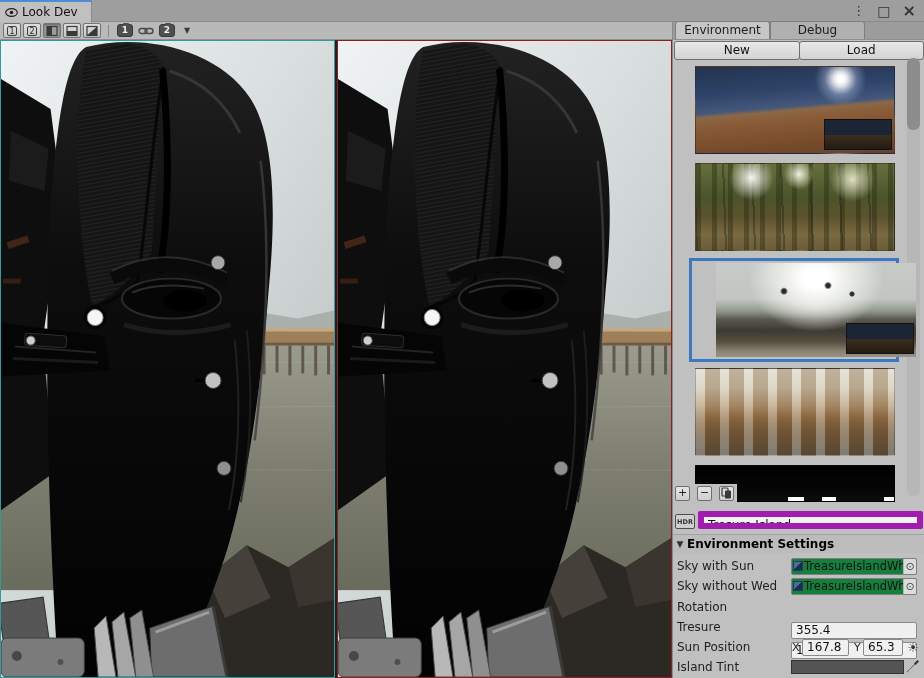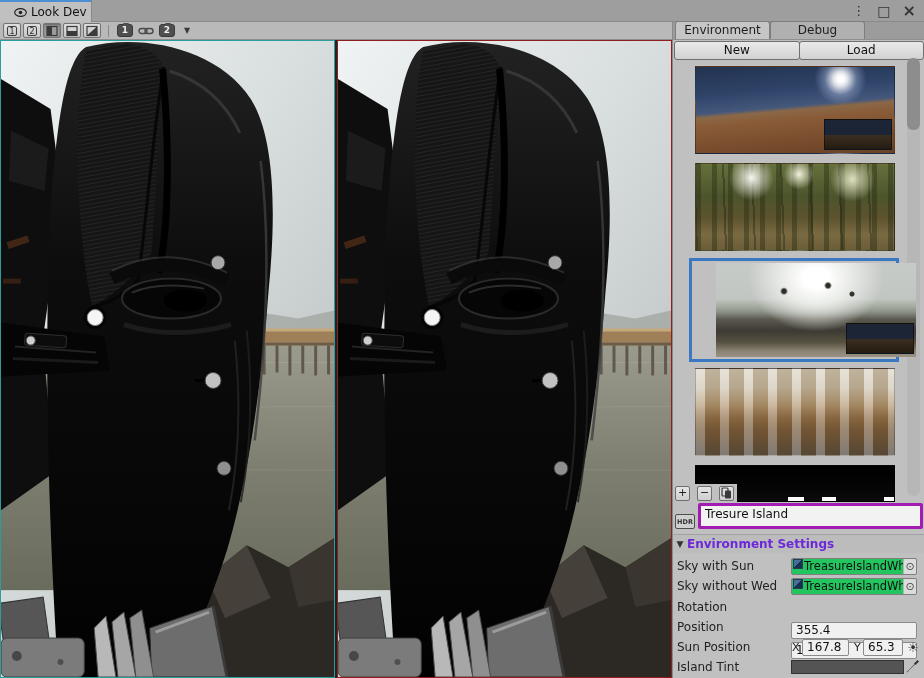--- a/index.html
+++ b/index.html
@@ -2,21 +2,21 @@
 <html><head>
 <meta charset="utf-8">
 <style>
   * { box-sizing: border-box; margin: 0; padding: 0; }
   html,body { width: 924px; height: 678px; overflow: hidden; }
   body { font-family: "DejaVu Sans", "Liberation Sans", sans-serif; font-size: 12px; color: #1c1c1c; background:#9e9e9e; }
   .window { position: relative; width: 924px; height: 678px; background:#9e9e9e; }
 
   
   .titlebar { position:absolute; left:0; top:0; width:924px; height:22px; background:#9e9e9e; border-bottom:1px solid #8a8a8a; }
-  .doc-tab { position:absolute; left:0; top:0; width:92px; height:22px; background:#c0c0c0; border-top:2px solid #4a8fd4; border-right:1px solid #8a8a8a; display:flex; align-items:center; gap:4px; padding-left:14px; }
+  .doc-tab { position:absolute; left:0; top:0; width:92px; height:22px; background:#c0c0c0; border-top:2px solid #4a8fd4; border-right:1px solid #8a8a8a; display:flex; align-items:center; gap:4px; padding-left:5px; }
   .doc-tab .title { font-size:12px; color:#111; white-space:nowrap; }
   .win-controls { position:absolute; right:8px; top:0; height:22px; display:flex; align-items:center; gap:12px; color:#333; }
   .win-controls .glyph { cursor:default; line-height:22px; }
   .glyph-menu { font-size:13px; }
   .glyph-max { font-size:14px; }
   .glyph-close { font-size:16px; font-weight:bold; }
 
   
   .toolbar { position:absolute; left:0; top:22px; width:672px; height:18px; background:#b9b9b9; border-bottom:1px solid #8f8f8f; display:flex; align-items:center; padding-left:3px; }
   .tb-btn { width:18px; height:15px; margin-right:2px; background:linear-gradient(#dedede,#c6c6c6); border:1px solid #747474; border-radius:2px; display:flex; align-items:center; justify-content:center; }
@@ -75,29 +75,29 @@
     linear-gradient(#dcd6c6 0%, #cfc6b2 22%, #b49a76 42%, #8a6a44 58%, #6e5436 72%, #5c4a34 86%, #49413a 100%); }
   .art-dark { background: linear-gradient(#000 0%, #050505 60%, #0c0c0c 100%); }
   .art-inset-dark { background: linear-gradient(#1b2536 52%, #3a2e20 52%, #241c12 100%); }
   .speck { position:absolute; background:#fff; height:4px; }
 
   .list-btnbar { position:absolute; left:0; top:444px; width:64px; height:18px; background:#c0c0c0; display:flex; align-items:center; gap:7px; padding-left:2px; }
   .mini-btn { width:15px; height:15px; background:linear-gradient(#e4e4e4,#cfcfcf); border:1px solid #6f6f6f; border-radius:2px; font-size:11px; line-height:12px; text-align:center; color:#222; display:flex; align-items:center; justify-content:center; }
 
   .hdr-row { position:absolute; left:2px; top:469px; width:248px; height:20px; display:flex; align-items:flex-end; gap:3px; }
   .hdr-badge { width:20px; height:15px; border:1px solid #4f4f4f; border-radius:2px; font-size:6.5px; font-weight:bold; color:#333; display:flex; align-items:center; justify-content:center; background:#cfcfcf; }
-  .hdr-field { flex:1; height:26px; background:#f2f2f2; border:3px solid #a21caf; border-radius:2px; font-size:12px; line-height:16px; padding-left:4px; color:#111; white-space:nowrap; overflow:hidden; }
+  .hdr-field { flex:1; height:18px; background:#f2f2f2; border:6px solid #a21caf; border-radius:2px; font-size:12px; line-height:16px; padding-left:4px; color:#111; white-space:nowrap; overflow:hidden; }
 
   .settings-header { position:absolute; left:0; top:494px; width:252px; height:19px; background:#bcbcbc; border-top:1px solid #a2a2a2; display:flex; align-items:center; }
   .foldout { width:14px; text-align:center; font-size:9px; color:#333; }
-  .settings-header .h-label { font-weight:bold; font-size:12px; color:#6d28d9; }
+  .settings-header .h-label { font-weight:bold; font-size:12px; color:#000000; }
 
   .srow { position:absolute; left:0; width:252px; height:20px; display:flex; align-items:center; }
   .srow .lab { position:absolute; left:4px; font-size:12px; color:#222; white-space:nowrap; }
-  .obj-field { position:absolute; left:118px; width:126px; height:17px; background:#22c55e; border:1px solid #7f7f7f; border-radius:2px; display:flex; overflow:hidden; }
+  .obj-field { position:absolute; left:118px; width:126px; height:17px; background:#15803d; border:1px solid #7f7f7f; border-radius:2px; display:flex; align-items:center; overflow:hidden; }
   .tex-ico { width:10px; height:10px; margin:0 1px; background:linear-gradient(135deg,#4a6b9c 0 50%, #17304f 50%); flex:none; border:1px solid #2a3a55; }
   .obj-field .val { font-size:11.5px; white-space:nowrap; overflow:hidden; flex:1; color:#111; }
   .obj-field .picker { flex:none; width:13px; font-size:11px; color:#444; text-align:center; border-left:1px solid #b5b5b5; background:#dcdcdc; height:100%; line-height:15px; }
   .num-field { position:absolute; left:118px; width:126px; height:17px; background:#f0f0f0; border:1px solid #8a8a8a; border-radius:2px; font-size:12px; line-height:15px; padding-left:4px; color:#111;margin-top:47px; }
   .axis-lab { position:absolute; font-size:11px; color:#222; }
   .axis-field { position:absolute; height:17px; background:#f0f0f0; border:1px solid #8a8a8a; border-radius:2px; font-size:12px; line-height:15px; padding-left:4px; color:#111; }
   .sun-ico { position:absolute; left:232px; width:16px; text-align:center; font-size:13px; color:#333; }
   .swatch { position:absolute; left:118px; width:113px; height:14px; background:#545454; border:1px solid #333; }
   .dropper { position:absolute; left:233px; top:2px; width:14px; height:14px; }
 
@@ -338,21 +338,21 @@
         <span class="picker">⊙</span>
       </div>
     </div>
 
     <div class="srow" style="top:557px">
       <span class="lab">Rotation</span>
       <div class="num-field">355.4</div>
     </div>
 
     <div class="srow" style="top:577px">
-      <span class="lab">Position</span>
+      <span class="lab">Tresure</span>
       <div class="num-field">1</div>
     </div>
 
     <div class="srow" style="top:597px">
       <span class="lab">Sun Position</span>
       <span class="axis-lab" style="left:119px">X</span>
       <div class="axis-field" style="left:129px; width:47px">167.8</div>
       <span class="axis-lab" style="left:181px">Y</span>
       <div class="axis-field" style="left:190px; width:40px">65.3</div>
       <span class="sun-ico">☀</span>

